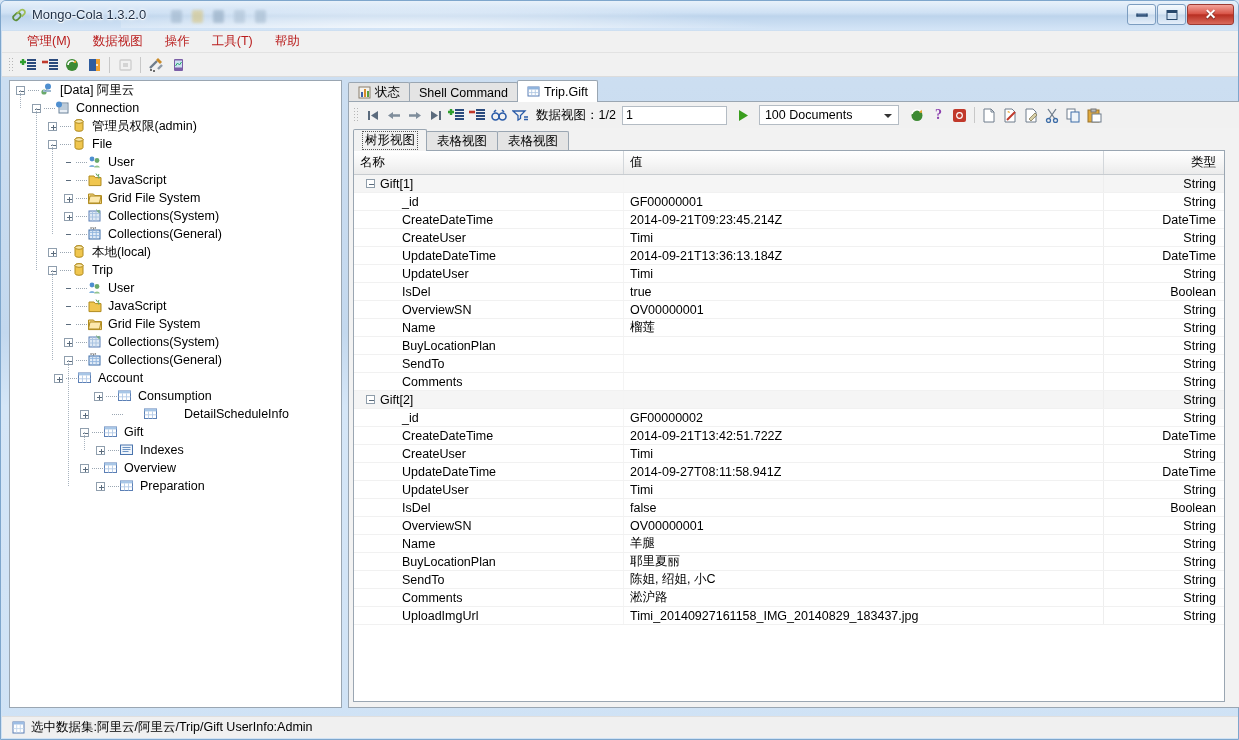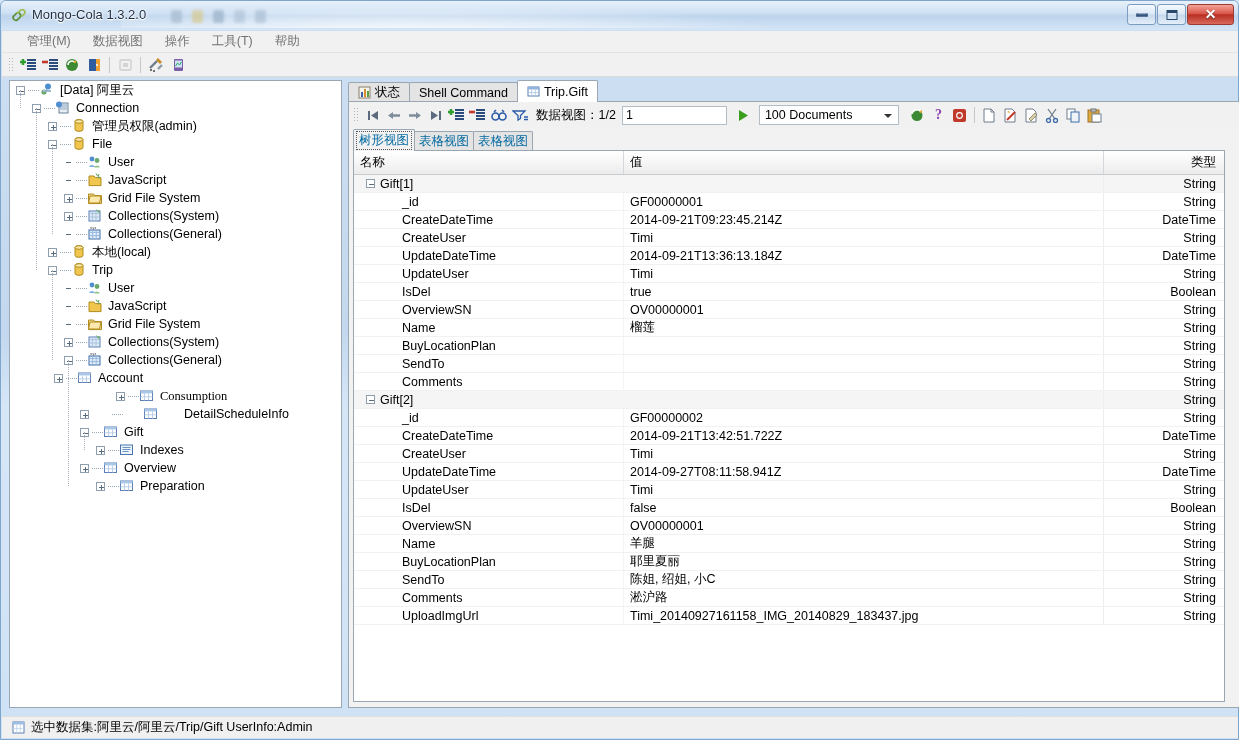--- a/index.html
+++ b/index.html
@@ -63,21 +63,21 @@
   .wb.close .x-g { color:#fff; font-size:14px; font-weight:bold; font-family:"Liberation Serif",serif;
                    text-shadow:0 1px 1px rgba(0,0,0,.5); line-height:1; }
 
   
   #menubar {
     position:absolute; left:1px; top:30px; width:1236px; height:22px;
     background:#f1f1f1;
     border-bottom:1px solid #e2e2e2;
     display:flex; align-items:center; padding-left:14px; gap:0;
   }
-  .menu-item { padding:3px 11px; font-size:12.5px; color:#737373; cursor:default; white-space:nowrap; }
+  .menu-item { padding:3px 11px; font-size:12.5px; color:#b91c1c; cursor:default; white-space:nowrap; }
 
   
   #toolbar {
     position:absolute; left:1px; top:52px; width:1236px; height:24px;
     background:#f1f1f1;
     display:flex; align-items:center; padding-left:6px;
     border-bottom:1px solid #dcdcdc;
   }
   .grip { width:6px; height:16px; margin-right:3px;
           background-image:radial-gradient(circle, #b6b6b6 38%, transparent 40%);
@@ -135,23 +135,23 @@
   #runbtn { margin-left:6px; width:22px; height:20px; display:flex; align-items:center; justify-content:center; cursor:pointer; }
   #doccombo {
     margin-left:4px; width:140px; height:20px; border:1px solid #b4bcc4; background:#fff;
     display:flex; align-items:center; font-size:12.5px; color:#000; padding-left:5px; position:relative; cursor:pointer;
   }
   #doccombo .arrow { position:absolute; right:6px; top:8px; border-left:4px solid transparent; border-right:4px solid transparent; border-top:4px solid #333; }
 
   
   #viewtabs { position:absolute; left:4px; top:27px; height:22px; display:flex; align-items:flex-end; }
   .vtab {
-    height:20px; padding:0 4px; display:flex; align-items:center;
+    height:20px; padding:0 10px; display:flex; align-items:center;
     border:1px solid #9aa6b2; border-bottom:none; background:#e4e4e4;
-    font-size:12.5px; color:#0369a1; cursor:pointer; margin-right:-1px; border-radius:2px 2px 0 0;
+    font-size:12.5px; color:#000000; cursor:pointer; margin-right:-1px; border-radius:2px 2px 0 0;
   }
   .vtab.active { background:#f2f2f2; height:22px; position:relative; z-index:3; }
   .vtab.active .focusbox { border:1px dotted #555; padding:0 2px; margin:0 -2px; }
 
   
   #grid {
     position:absolute; left:4px; top:48px; width:872px; height:552px;
     background:#fff; border:1px solid #9aa6b2; overflow:hidden;
   }
   #gridhead { display:flex; height:24px; background:linear-gradient(180deg,#ffffff 0%,#f6f6f6 50%,#ebebeb 100%); border-bottom:1px solid #c8ccd0; }
@@ -481,21 +481,21 @@
           <span class="tdots"></span>
           <span class="ticon">
             <svg width="16" height="16" viewBox="0 0 16 16">
               <rect x="1.5" y="3" width="12" height="9.5" fill="#fff" stroke="#5b7fb5"></rect>
               <rect x="1.5" y="3" width="12" height="2.4" fill="#a8c6e6"></rect>
               <path d="M5.5 5.4 v7.1 M9.5 5.4 v7.1 M1.5 8.8 h12" stroke="#b3cbe6" stroke-width=".9"></path>
             </svg>
           </span>
           <span class="tlabel">Account</span>
         </div>
-        <div class="tnode" style="padding-left: 106px; font-family: Liberation Serif, serif;">
+        <div class="tnode" style="padding-left: 84px;">
           <span class="expander plus"></span>
           <span class="tdots"></span>
           <span class="ticon">
             <svg width="16" height="16" viewBox="0 0 16 16">
               <rect x="1.5" y="3" width="12" height="9.5" fill="#fff" stroke="#5b7fb5"></rect>
               <rect x="1.5" y="3" width="12" height="2.4" fill="#a8c6e6"></rect>
               <path d="M5.5 5.4 v7.1 M9.5 5.4 v7.1 M1.5 8.8 h12" stroke="#b3cbe6" stroke-width=".9"></path>
             </svg>
           </span>
           <span class="tlabel">Consumption</span>

